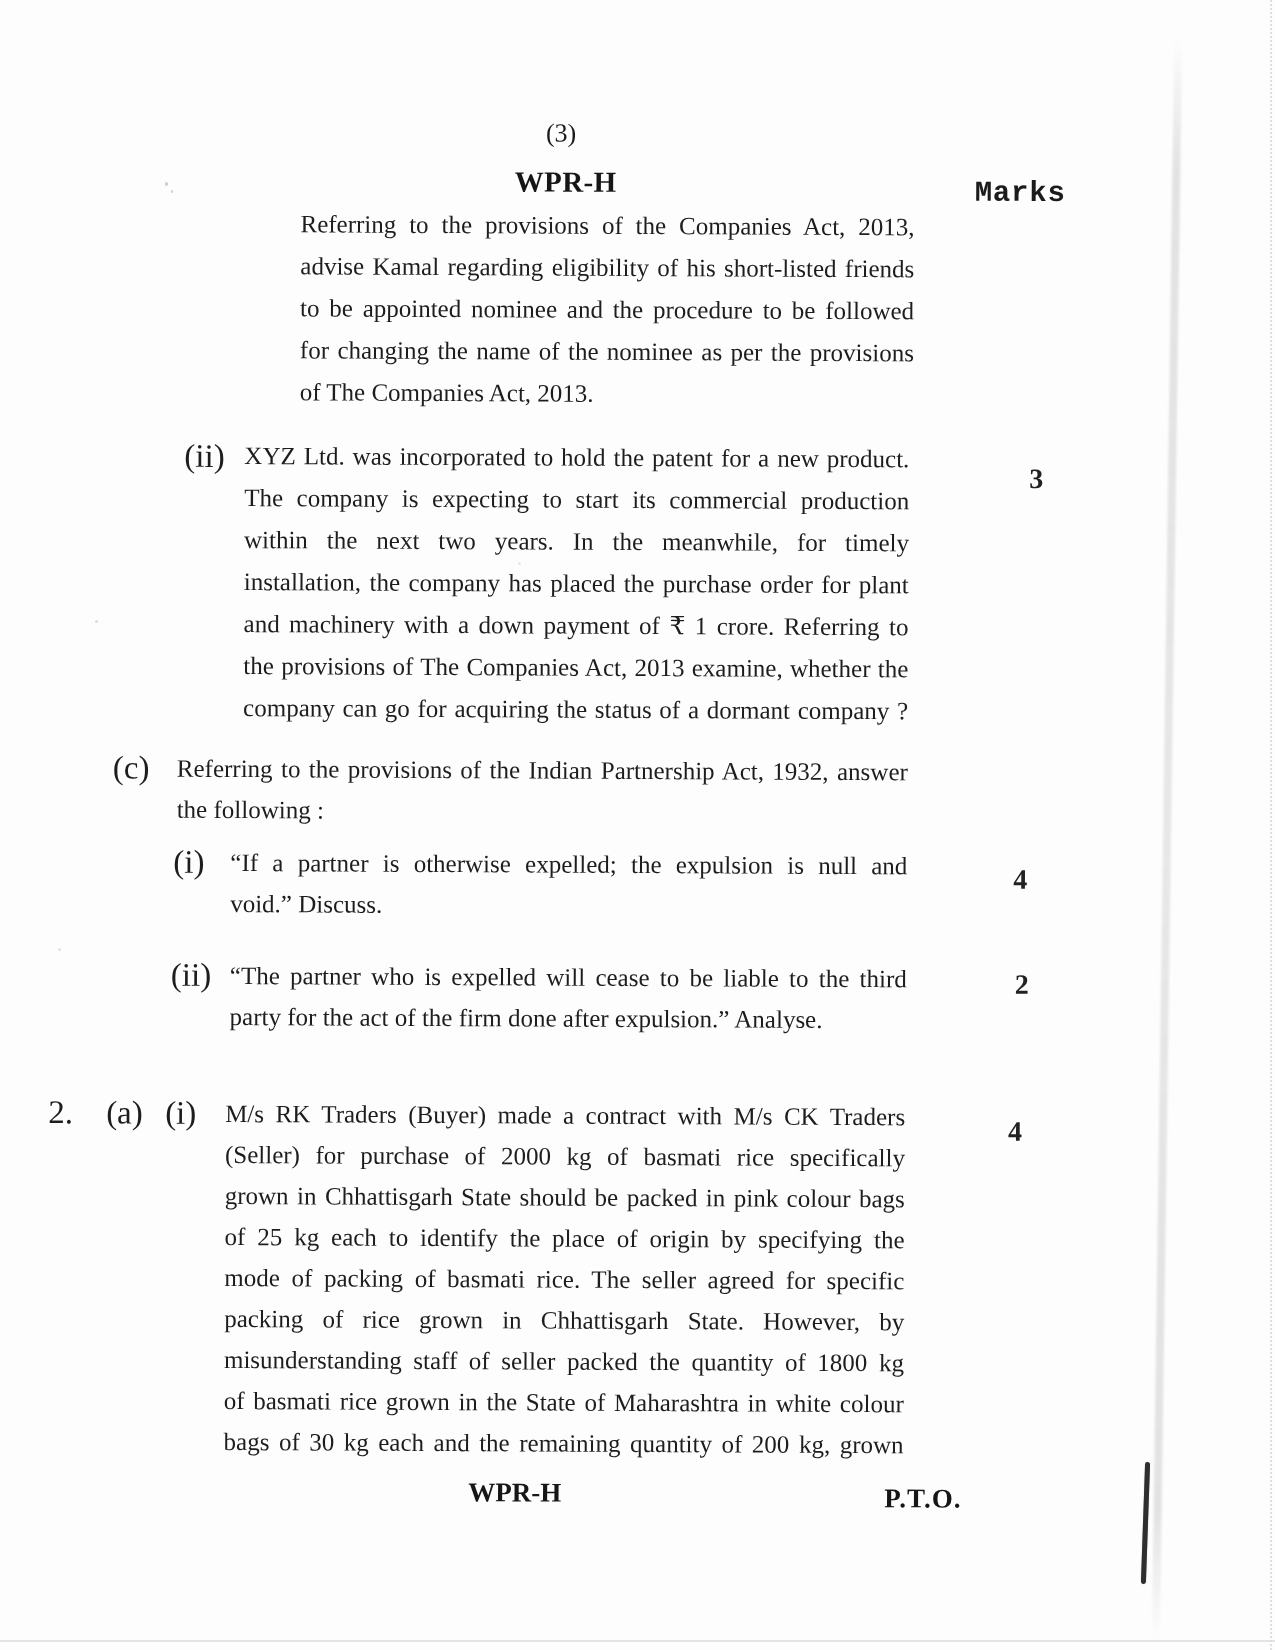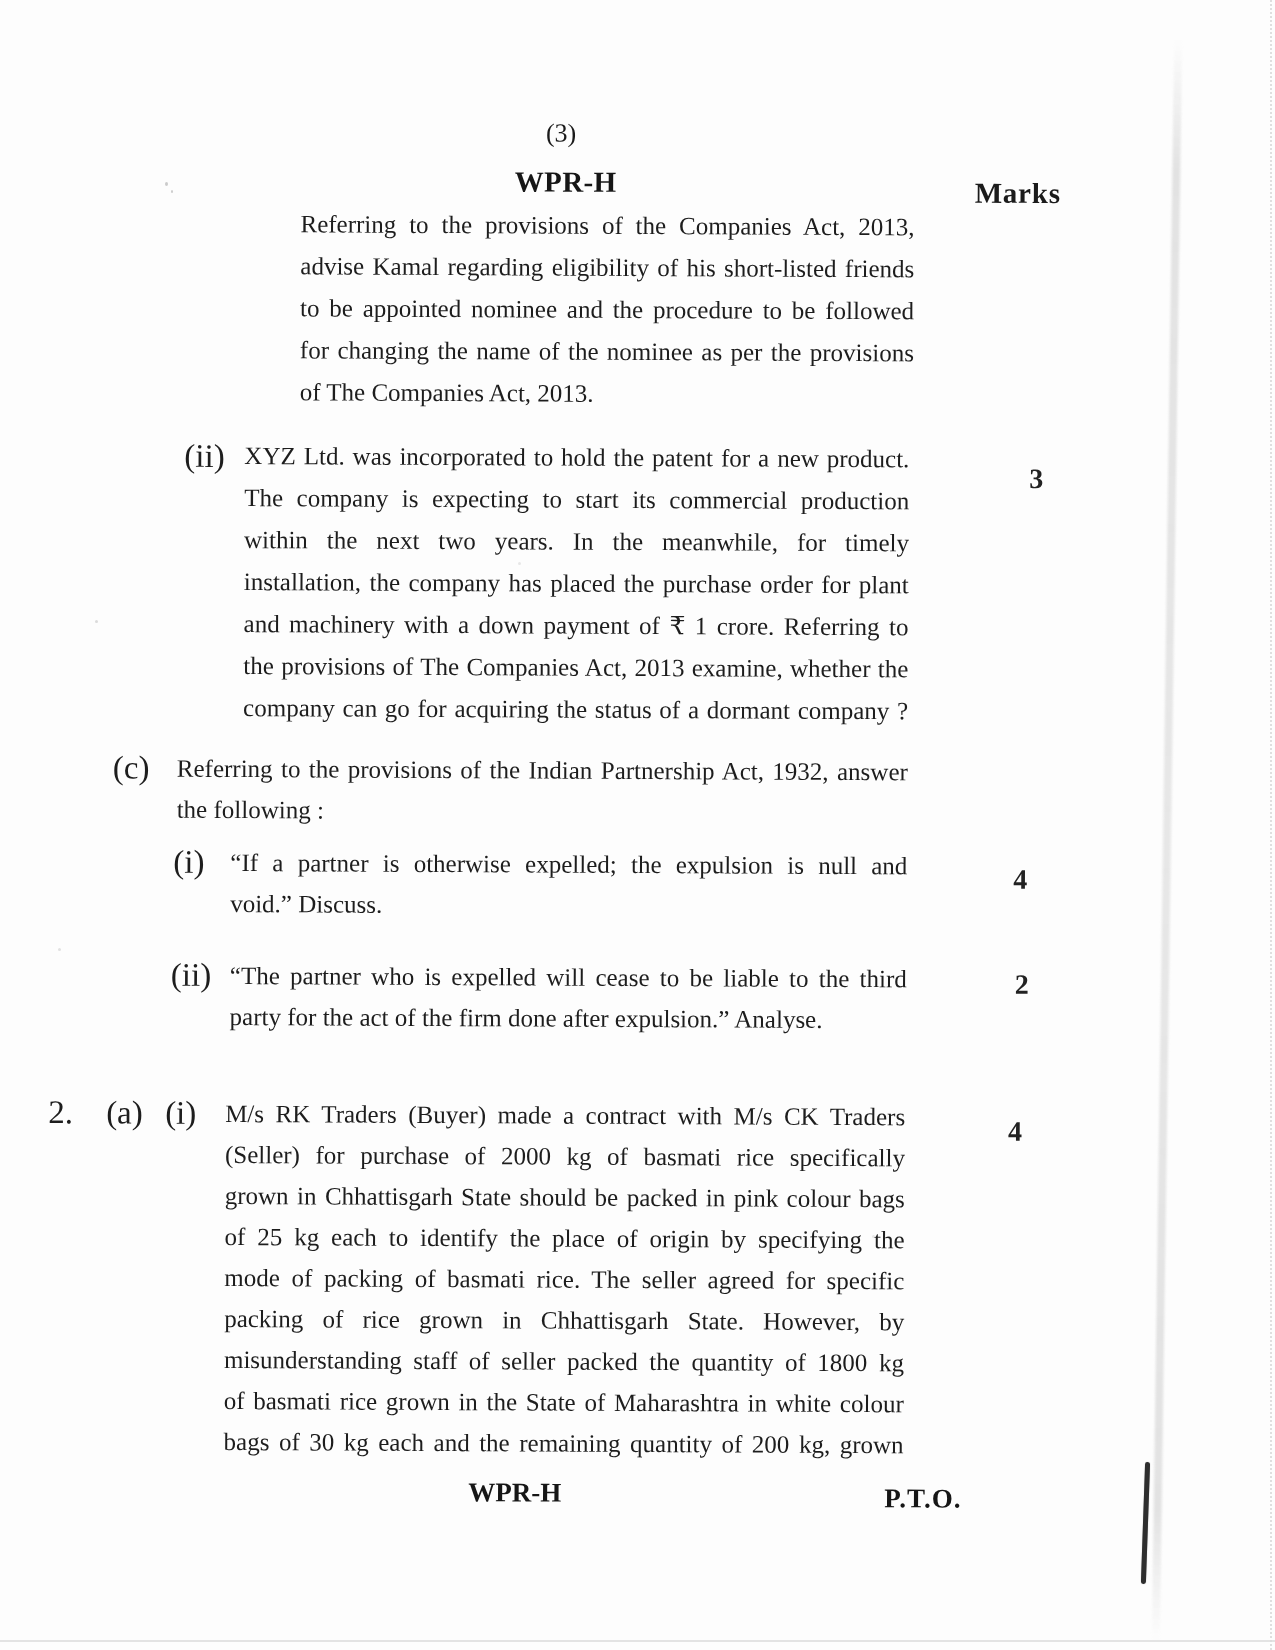--- a/index.html
+++ b/index.html
@@ -12,21 +12,21 @@
     color:#1c1c1c;
   }
   .rotwrap{
     position:absolute;inset:0;
     transform:rotate(0.28deg);
     transform-origin:50% 45%;
   }
   .abs{position:absolute;}
   .hdr{font-weight:700;line-height:1;letter-spacing:.4px;color:#161616;}
   .pageno{font-size:26px;line-height:1;color:#1a1a1a;}
-  .markshdr{font-weight:700;font-size:29px;line-height:1;letter-spacing:.8px;color:#1b1b1b;}
+  .markshdr{font-weight:700;font-size:29px;line-height:1;letter-spacing:.8px;color:#1b1b1b;font-family:Liberation Mono, monospace;}
   .marknum{font-weight:700;font-size:28px;line-height:1;color:#222;}
   .marker{font-size:33px;color:#1d1d1d;}
   .para{font-size:25px;color:#1d1d1d;}
   .lh42{line-height:42px;}
   .lh41{line-height:41px;}
   .tline{text-align:justify;text-align-last:justify;}
   .tline-last{text-align-last:left;}
   .footer{font-weight:700;font-size:27px;line-height:1;color:#161616;}
   .pto{letter-spacing:1px;}
   

